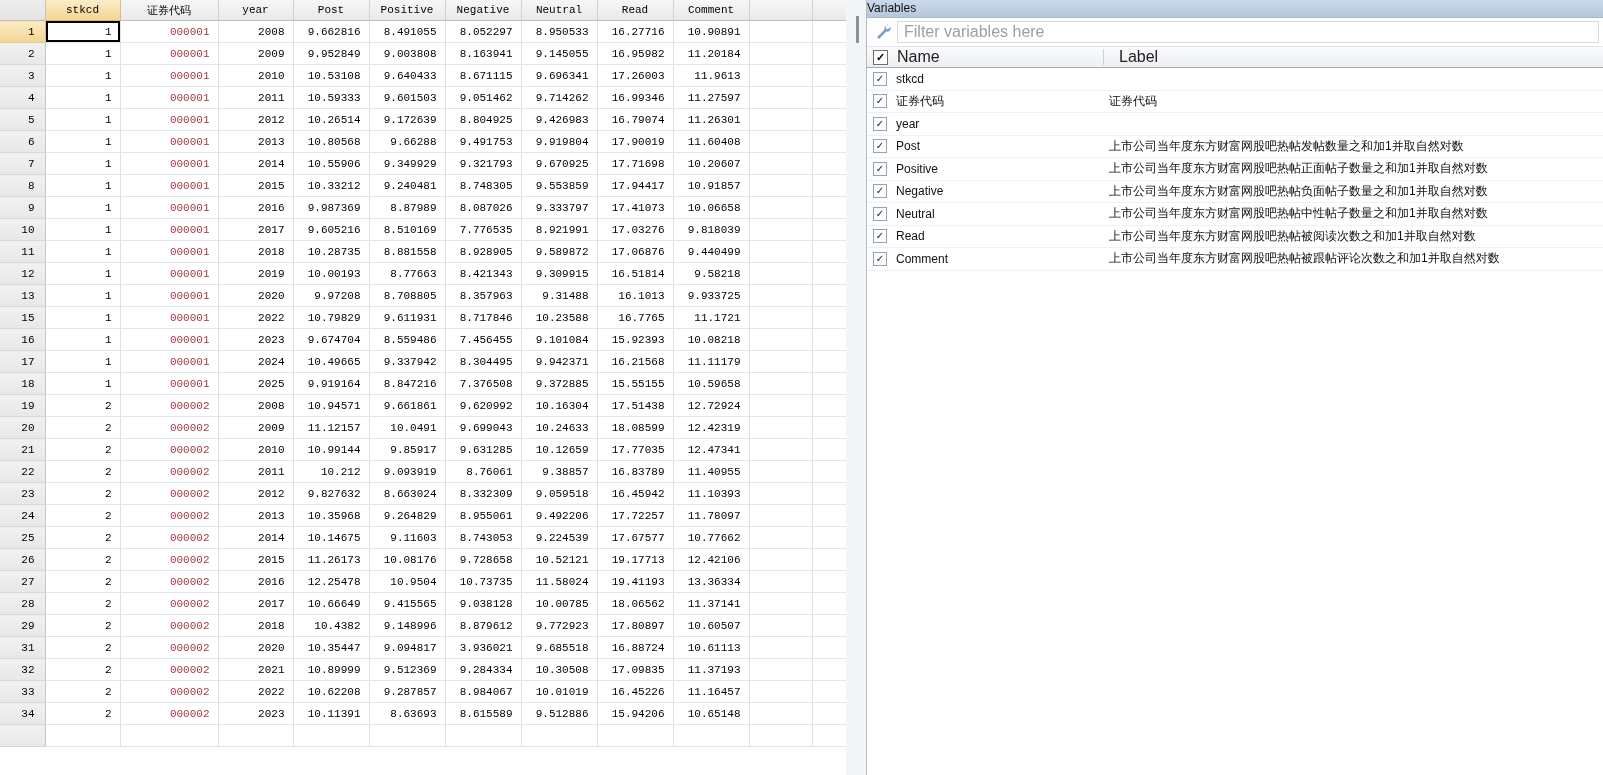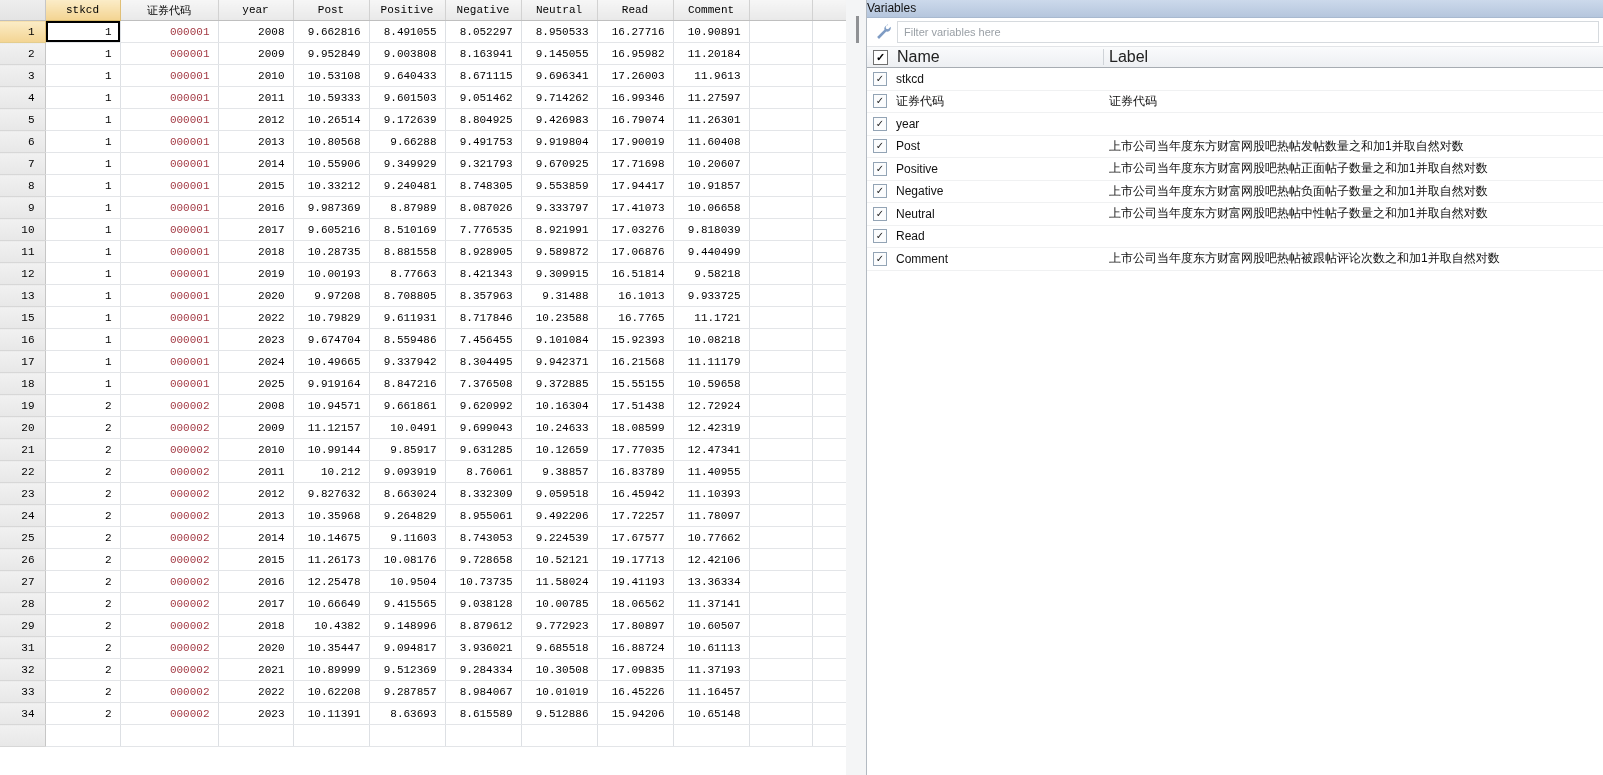--- a/index.html
+++ b/index.html
@@ -52,32 +52,32 @@
     border-left:1px solid #b3bac2;}
   .vars-title{
     height:17px;line-height:17px;font-size:12px;color:#111;
     background:linear-gradient(#ccd9eb,#b5c6dd);
     border-bottom:1px solid #a8b9cf;
   }
   .filter-row{height:28px;display:flex;align-items:center;padding:0 5px 0 6px;background:#fff;}
   .wrench{width:16px;height:16px;margin:0 6px 0 2px;flex:none;}
   .filter-input{
     flex:1;height:20px;border:1px solid #d6dade;background:#fff;
-    font-family:"Liberation Sans",sans-serif;font-size:11px;color:#444;
+    font-family:"Liberation Sans",sans-serif;font-size:16px;color:#444;
     padding:0 6px;outline:none;
   }
   .filter-input::placeholder{color:#9aa0a6;}
   .vars-header{
     position:relative;height:20px;display:flex;align-items:center;
     background:linear-gradient(#fafbfc,#edeff2);
     border-top:1px solid #e3e5e8;border-bottom:1px solid #a7acb2;
     font-size:16px;color:#222;
   }
   .vars-header .colsep{position:absolute;left:236px;top:2px;bottom:2px;width:1px;background:#cfd3d8;}
-  .hdr-label-col{position:absolute;left:242px;top:0;line-height:20px;}
+  .hdr-label-col{position:absolute;left:252px;top:0;line-height:20px;}
   .cb{
     width:13px;height:13px;flex:none;margin-left:6px;
     border:1px solid #707070;background:#fff;
     font-size:11px;line-height:12px;text-align:center;color:#000;font-weight:bold;
   }
   .cb::after{content:"\2713";}
   .var-row{position:relative;height:21.5px;display:flex;align-items:center;
     border-bottom:1px solid #f0f1f2;font-size:12px;color:#111;background:#fff;}
   .var-row .cb{
     width:12px;height:12px;border:1px solid #93a4b5;background:#fbfcfd;
@@ -641,20 +641,21 @@
         <span class="var-label">上市公司当年度东方财富网股吧热帖负面帖子数量之和加1并取自然对数</span>
       </div>
       <div class="var-row">
         <span class="cb"></span>
         <span class="var-name">Neutral</span>
         <span class="var-label">上市公司当年度东方财富网股吧热帖中性帖子数量之和加1并取自然对数</span>
       </div>
       <div class="var-row">
         <span class="cb"></span>
         <span class="var-name">Read</span>
+        <span class="var-label">上市公司当年度东方财富网股吧热帖被阅读次数之和加1并取自然对数</span>
       </div>
       <div class="var-row">
         <span class="cb"></span>
         <span class="var-name">Comment</span>
         <span class="var-label">上市公司当年度东方财富网股吧热帖被跟帖评论次数之和加1并取自然对数</span>
       </div>
     </div>
 </div>
 
 </body></html>

